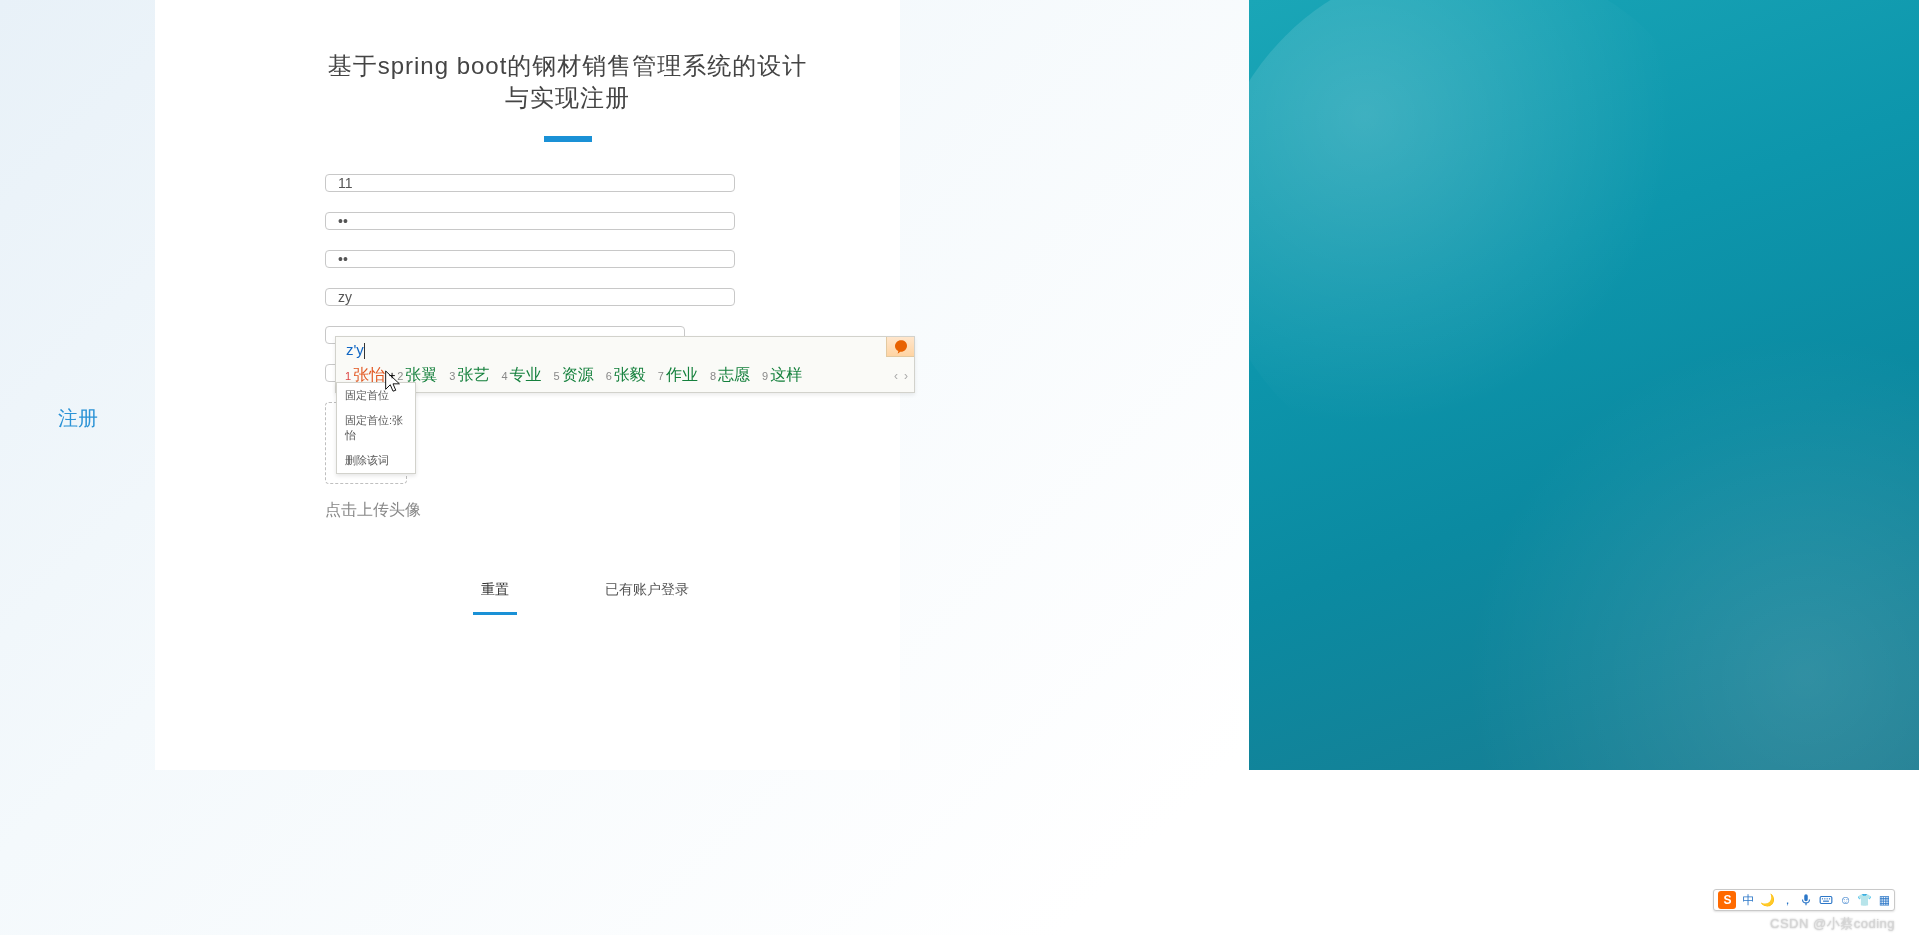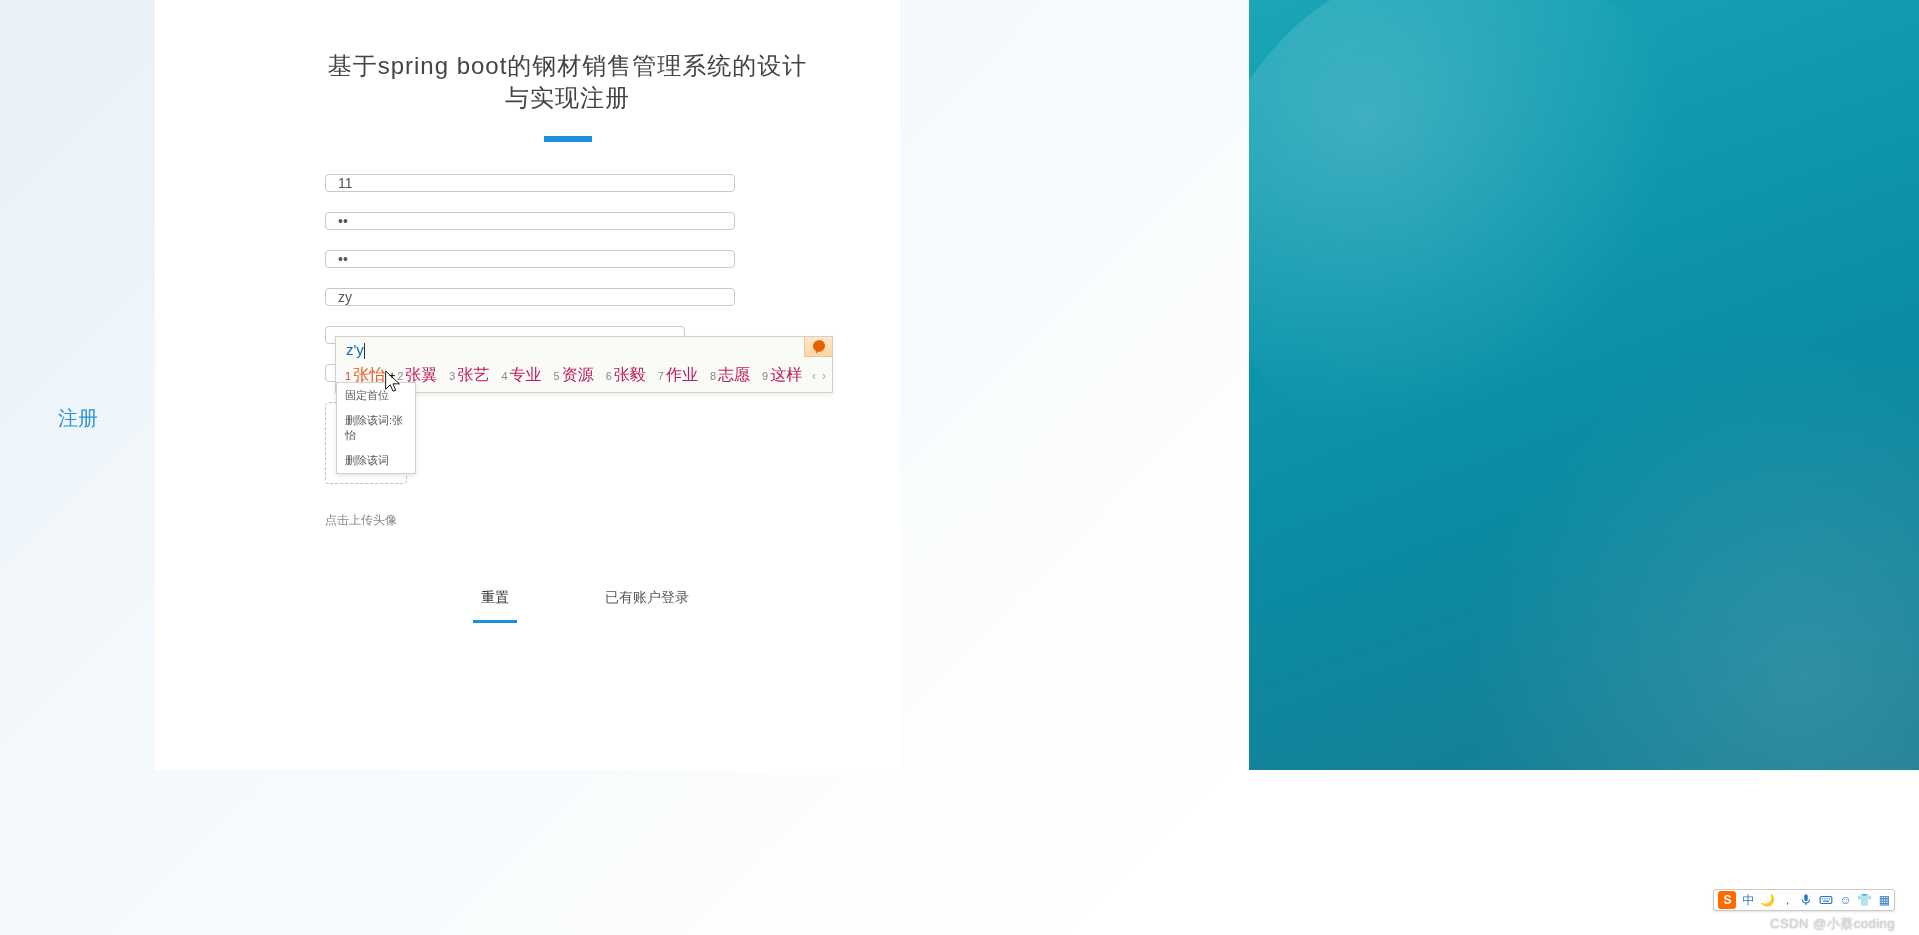--- a/index.html
+++ b/index.html
@@ -46,46 +46,46 @@
     background: #fff; outline: none; display: block;
   }
   .field.short { width: 360px; }
 
   .upload-box {
     width: 82px; height: 82px; border: 1px dashed #bfbfbf; border-radius: 4px;
     display: flex; align-items: center; justify-content: center; cursor: pointer;
     margin-top: 4px;
   }
   .upload-box .plus { font-size: 30px; color: #999; font-weight: 300; line-height: 1; }
-  .upload-hint { font-size: 12px; color: #888; margin-top: 28px; }
+  .upload-hint { font-size: 16px; color: #888; margin-top: 16px; }
 
   .actions { margin-top: 56px; display: flex; gap: 84px; padding-left: 150px; }
   .action-btn {
     font-size: 14px; color: #555; background: none; border: none; cursor: pointer;
     padding: 4px 6px; position: relative;
   }
   .action-btn.primary { color: #333; font-weight: 500; }
   .action-btn.primary::after {
     content: ""; position: absolute; left: -2px; right: -2px; bottom: -12px;
     height: 3px; background: #1a91d6;
   }
 
   
   .ime {
-    position: absolute; left: 335px; top: 336px; width: 498px;
+    position: absolute; left: 335px; top: 336px; width: 580px;
     background: #fafaf7; border: 1px solid #d2d2cc; z-index: 60;
     box-shadow: 0 2px 4px rgba(0,0,0,0.08); font-size: 14px;
   }
   .ime-input-row { padding: 4px 10px 2px 10px; color: #1066c4; font-size: 15px; position: relative; }
   .ime-input-row .caret { border-right: 1px solid #333; animation: blink 1s steps(1) infinite; display:inline-block; height:16px; vertical-align:middle; }
   @keyframes blink { 50% { opacity: 0; } }
   .ime-cands { display: flex; align-items: center; padding: 4px 6px 6px 6px; gap: 6px; flex-wrap: nowrap; }
   .ime-cand { white-space: nowrap; padding: 0 3px; }
   .ime-cand .n { font-size: 11px; margin-right: 2px; color: #888; }
-  .ime-cand .w { font-size: 16px; color: #be185d; }
+  .ime-cand .w { font-size: 16px; color: #15803d; }
   .ime-cand.sel .n { color: #d44; }
   .ime-cand.sel .w { color: #e25822; }
   .ime-nav { margin-left: auto; display: flex; gap: 6px; color: #aaa; font-size: 12px; }
   .ime-nav span { cursor: pointer; }
   .ime-corner {
     position: absolute; right: 0; top: 0; width: 28px; height: 20px;
     background: linear-gradient(180deg,#ffe6cc,#ffd4a3); border-left:1px solid #e3c9a0; border-bottom:1px solid #e3c9a0;
   }
   .ime-corner svg { width: 16px; height: 16px; margin: 2px 0 0 6px; fill: #e86100; }
 
@@ -186,21 +186,21 @@
     <span class="ime-cand"><span class="n">9</span><span class="w">这样</span></span>
     <span class="ime-nav">
       <span>‹</span>
       <span>›</span>
     </span>
   </div>
 </div>
 
 <div class="ime-menu">
   <div>固定首位</div>
-  <div>删除该词:张怡</div>
+  <div>固定首位:张怡</div>
   <div>删除该词</div>
 </div>
 
 <div class="ime-bar">
   <span class="sogou">S</span>
   <span class="seg">中</span>
   <span class="seg">🌙</span>
   <span class="seg">，</span>
   <svg class="ico" viewBox="0 0 24 24">
       <path d="M12 14a3 3 0 003-3V5a3 3 0 10-6 0v6a3 3 0 003 3zm5-3a5 5 0 01-10 0H5a7 7 0 006 6.9V21h2v-3.1A7 7 0 0019 11h-2z"></path>

